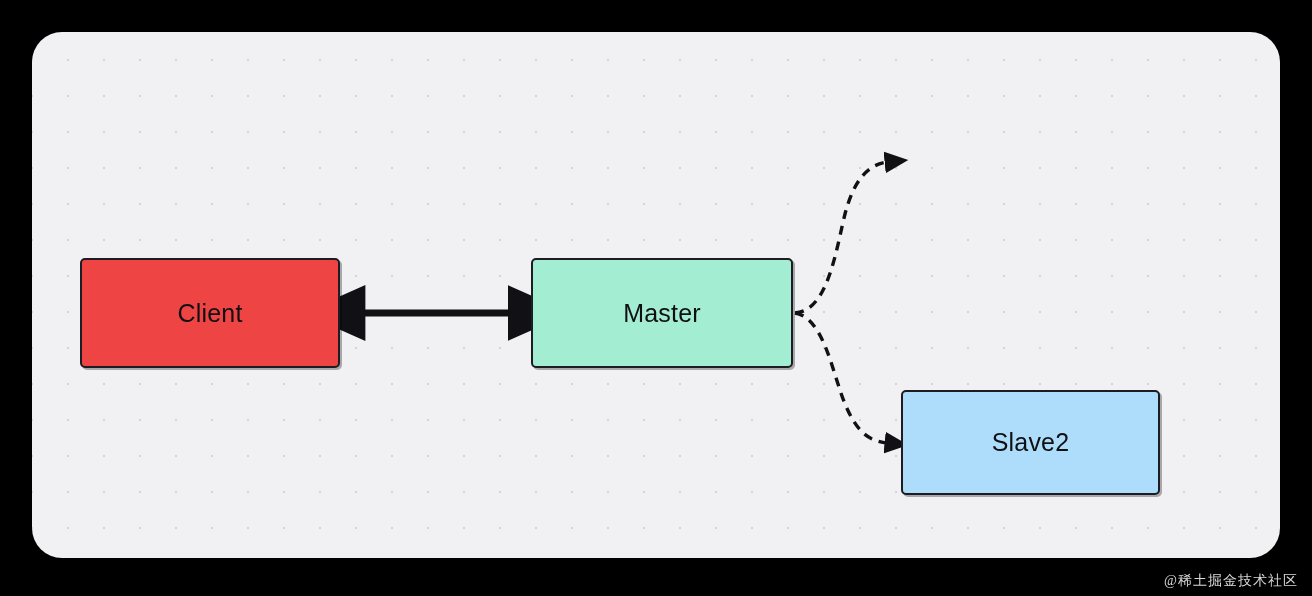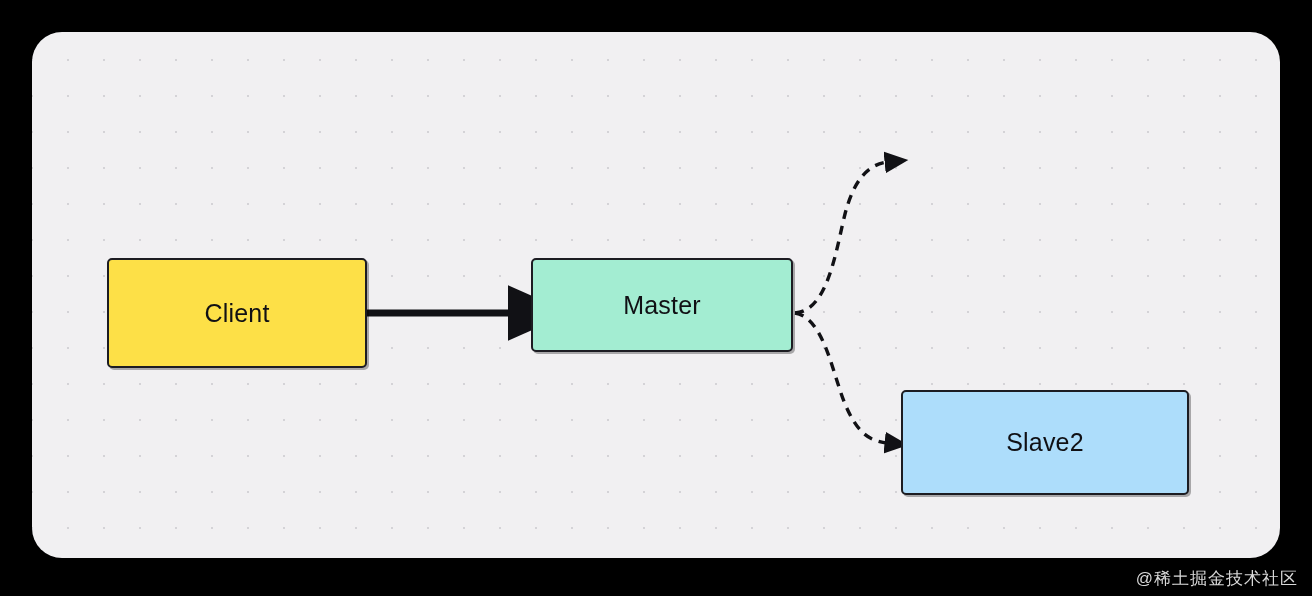--- a/index.html
+++ b/index.html
@@ -69,56 +69,55 @@
     line-height: 1;
     font-weight: 400;
     white-space: nowrap;
   }
 
   #node-client {
     left: 80px;
     top: 258px;
     width: 260px;
     height: 110px;
-    background: #fde047;
-    margin-left: 27px;
+    background: #ef4444;
   }
 
   #node-master {
     left: 531px;
     top: 258px;
     width: 262px;
-    height: 94px;
+    height: 110px;
     background: #a3edd2;
     text-align: center;
   }
 
   #node-slave1 {
     left: 901px;
     top: 112px;
     width: 259px;
     height: 105px;
     background: #adddfb;
   }
 
   #node-slave2 {
     left: 901px;
     top: 390px;
-    width: 288px;
+    width: 259px;
     height: 105px;
     background: #adddfb;
   }
 
   #watermark {
     position: absolute;
     right: 14px;
     bottom: 6px;
-    font-size: 17px;
+    font-size: 14px;
     color: #d8d8d8;
-    font-family: Liberation Sans, sans-serif;
+    font-family: Liberation Serif, serif;
     letter-spacing: 1px;
     white-space: nowrap;
   }
 </style>
 </head>
 <body>
 
 <div id="screen">
 
   <div id="canvas">

